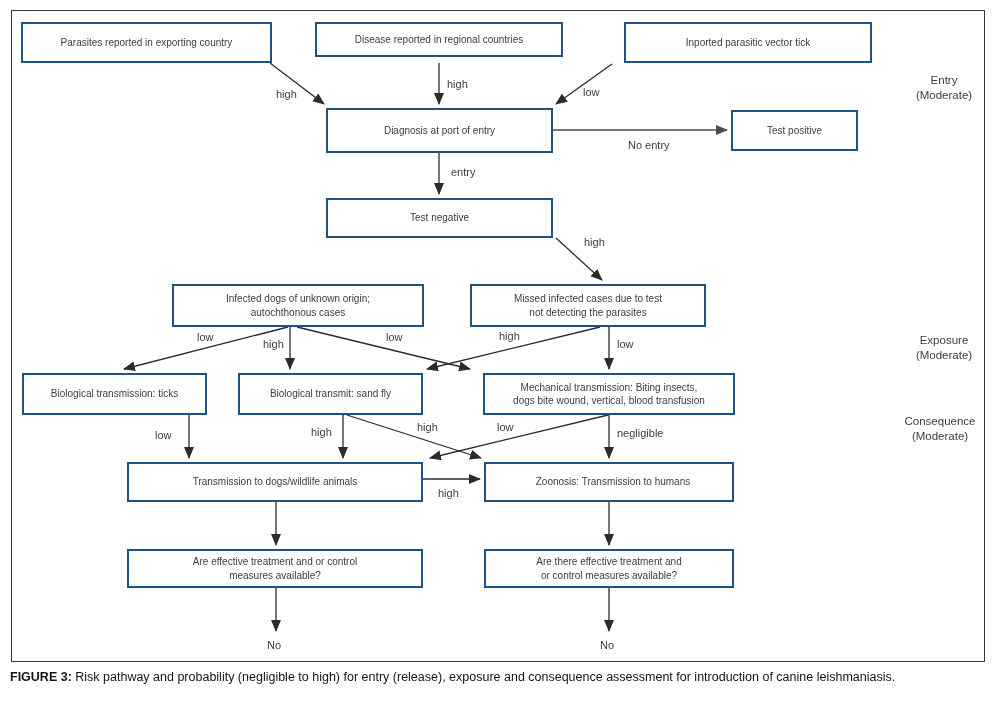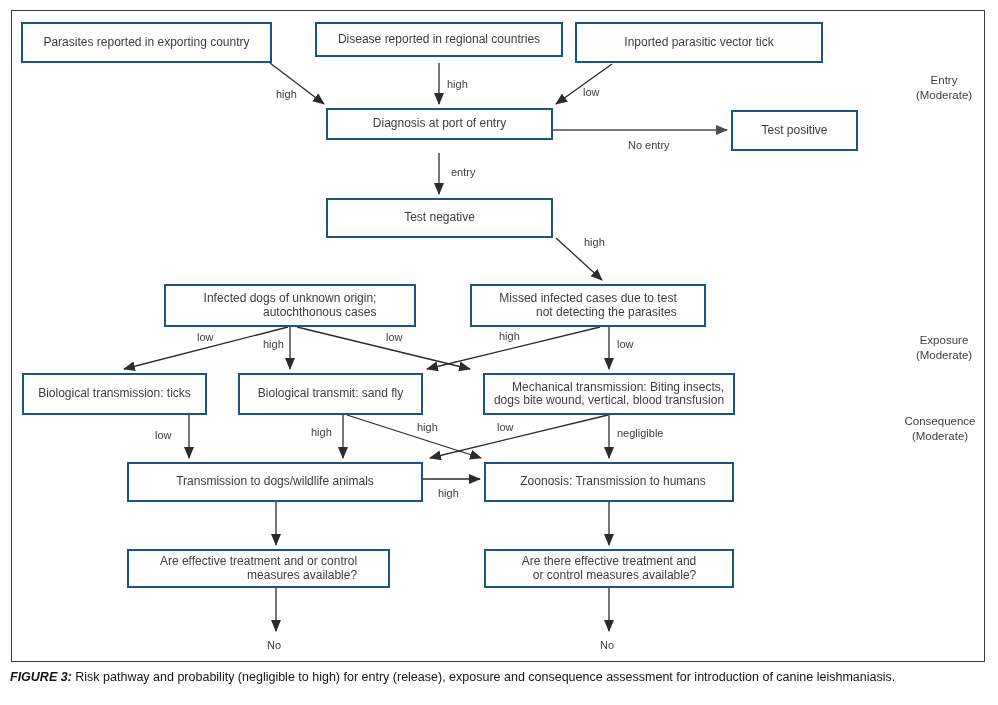--- a/index.html
+++ b/index.html
@@ -7,49 +7,49 @@
     position:relative;width:998px;height:705px;background:#ffffff;overflow:hidden;
     font-family:"Liberation Sans","DejaVu Sans",sans-serif;
   }
   .frame{
     position:absolute;left:11px;top:10px;width:974px;height:652px;
     border:1px solid #3a3a3a;box-sizing:border-box;background:#ffffff;
   }
   .arrows{position:absolute;left:0;top:0;width:998px;height:705px;pointer-events:none;}
   .node{
     position:absolute;border:2px solid #1d5483;background:#ffffff;
-    display:flex;align-items:center;justify-content:center;text-align:right;
-    font-size:12px;line-height:13.5px;color:#3d3d3d;box-sizing:border-box;padding:2px 4px;
+    display:flex;align-items:center;justify-content:center;text-align:center;
+    font-size:10px;line-height:13.5px;color:#3d3d3d;box-sizing:border-box;padding:2px 4px;
   }
   .node .inner{display:block;}
   .elabel{
     position:absolute;font-size:11px;line-height:13px;color:#3d3d3d;white-space:nowrap;
   }
   .phase{
     position:absolute;width:120px;text-align:center;font-size:11.5px;line-height:15px;color:#3d3d3d;
   }
   .caption{
     position:absolute;left:10px;top:669px;width:980px;font-size:12.5px;line-height:16px;color:#141414;
   }
-  .caption b{font-weight:bold;font-style:italic;}
+  .caption b{font-weight:bold;}
   
   #n-parasites      {left:21px;  top:22px;  width:251px; height:41px;}
   #n-disease        {left:315px; top:22px;  width:248px; height:35px;}
-  #n-imported       {left:575px; top:22px;  width:248px; height:41px;}
-  #n-diagnosis      {left:326px; top:108px; width:227px; height:32px;}
+  #n-imported       {left:624px; top:22px;  width:248px; height:41px;}
+  #n-diagnosis      {left:326px; top:108px; width:227px; height:45px;}
   #n-testpositive   {left:731px; top:110px; width:127px; height:41px;}
   #n-testnegative   {left:326px; top:198px; width:227px; height:40px;}
-  #n-infecteddogs   {left:164px; top:284px; width:252px; height:43px;}
+  #n-infecteddogs   {left:172px; top:284px; width:252px; height:43px;}
   #n-missedcases    {left:470px; top:284px; width:236px; height:43px;}
   #n-ticks          {left:22px;  top:373px; width:185px; height:42px;}
   #n-sandfly        {left:238px; top:373px; width:185px; height:42px;}
   #n-mechanical     {left:483px; top:373px; width:252px; height:42px;}
   #n-dogswildlife   {left:127px; top:462px; width:296px; height:40px;}
   #n-zoonosis       {left:484px; top:462px; width:250px; height:40px;padding-left:12px;}
-  #n-treatmentleft  {left:127px; top:549px; width:263px; height:39px;}
+  #n-treatmentleft  {left:127px; top:549px; width:296px; height:39px;}
   #n-treatmentright {left:484px; top:549px; width:250px; height:39px;}
 </style>
 </head>
 <body>
 
 <div class="stage">
 
   <div class="frame"></div>
 
   <svg class="arrows" viewBox="0 0 998 705" xmlns="http://www.w3.org/2000/svg">

